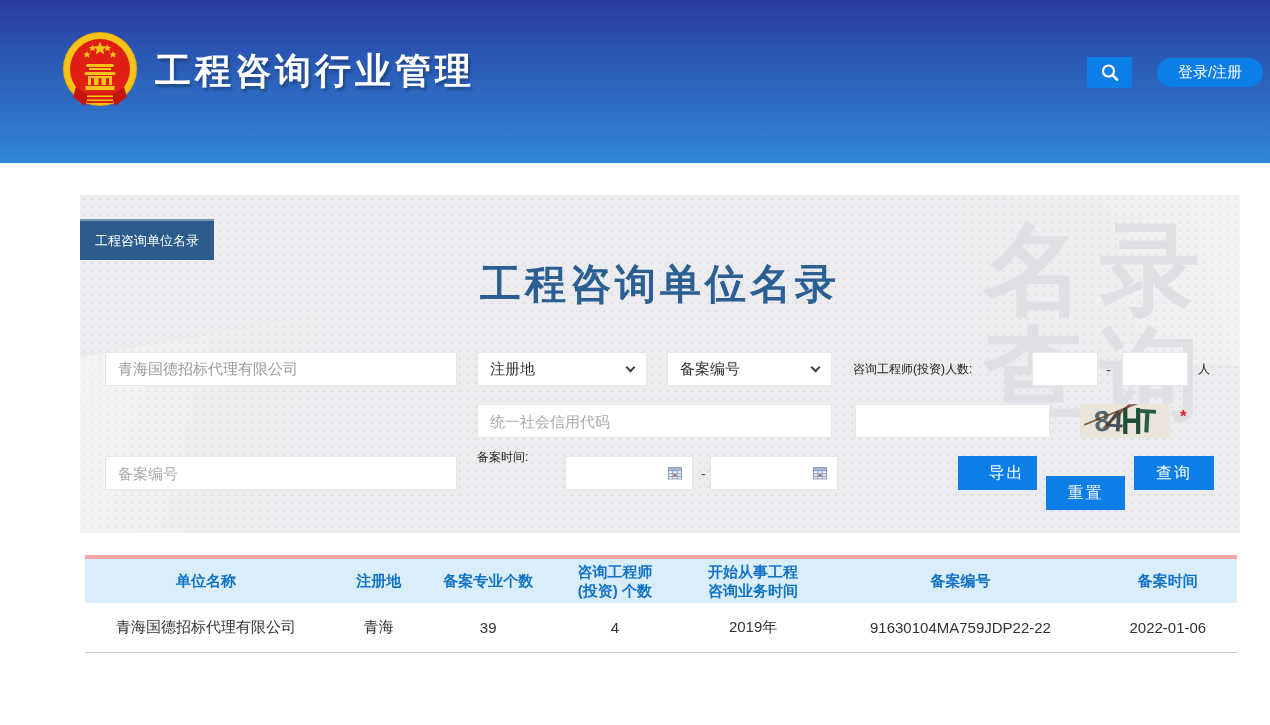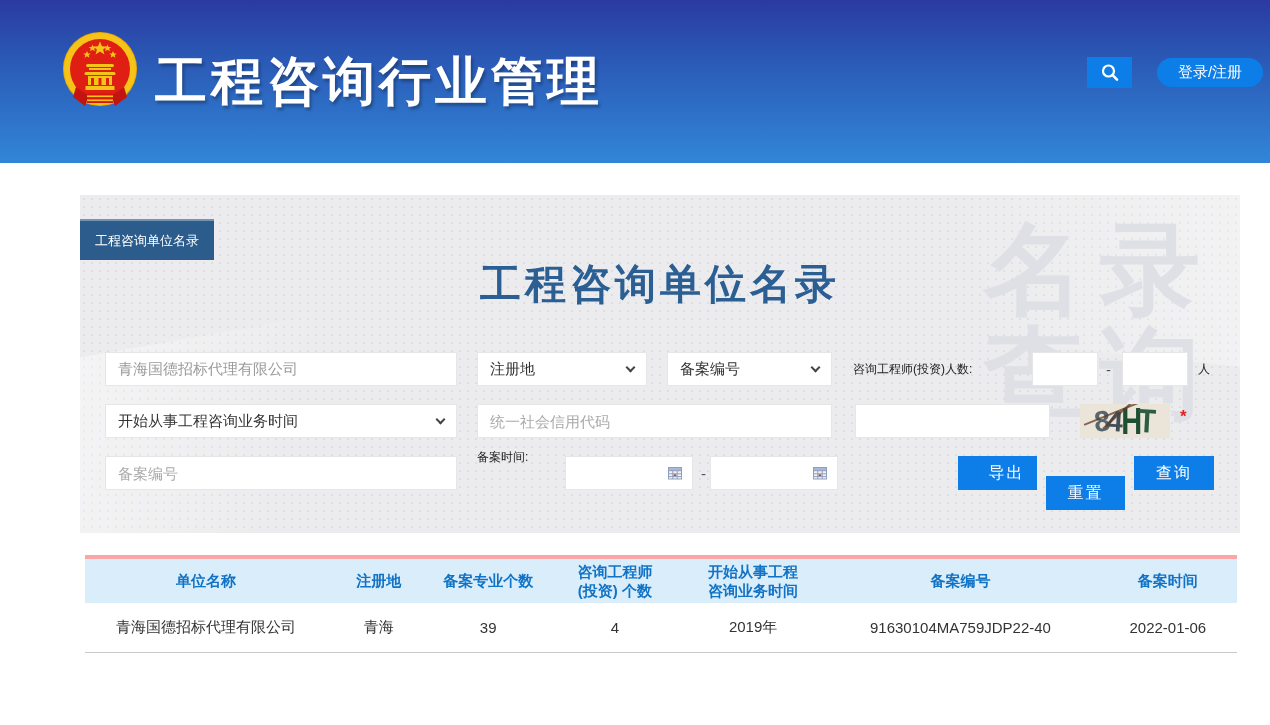--- a/index.html
+++ b/index.html
@@ -4,21 +4,21 @@
 <style>
   * { margin:0; padding:0; box-sizing:border-box; }
   html,body { width:1270px; height:725px; background:#fff;
     font-family:"Liberation Sans","DejaVu Sans",sans-serif; }
   body { position:relative; overflow:hidden; }
 
   
   .header { position:absolute; left:0; top:0; width:1270px; height:163px;
     background:linear-gradient(180deg,#2a3aa0 0%, #2a56b3 32%, #3186d8 100%); }
   .emblem { position:absolute; left:61px; top:31px; width:78px; height:82px; }
-  .site-title { position:absolute; left:155px; top:47px; font-size:52px; font-weight:bold;
+  .site-title { position:absolute; left:155px; top:47px; font-size:36px; font-weight:bold;
     color:#fff; letter-spacing:4px; text-shadow:2px 3px 3px rgba(0,0,0,.28); white-space:nowrap; }
   .hdr-search-input { position:absolute; left:905px; top:57px; width:182px; height:31px;
     background:#d8dbe2; border:none; outline:none; padding:0 10px; font-size:14px; color:#333;
     font-family:inherit; }
   .hdr-search-input::placeholder { color:#8a93a3; }
   .hdr-search-btn { position:absolute; left:1087px; top:57px; width:45px; height:31px;
     background:#0d7de8; border:none; cursor:pointer; display:flex; align-items:center; justify-content:center; }
   .login-btn { position:absolute; left:1157px; top:58px; width:106px; height:29px;
     background:#0d7de8; border:none; border-radius:15px; color:#fff; font-size:15px;
     cursor:pointer; font-family:inherit; }
@@ -142,24 +142,20 @@
   <div class="f sel" style="left:587px; top:157px; width:165px;">
     <span>备案编号</span>
     <span class="chev"></span>
   </div>
   <div class="f flabel" style="left:773px; top:157px;">咨询工程师(投资)人数:</div>
   <input class="f txt-input" style="left: 952px; top: 157px; width: 66px;" type="text">
   <div class="f dash" style="left:1026px; top:157px;">-</div>
   <input class="f txt-input" style="left: 1042px; top: 157px; width: 66px;" type="text">
   <div class="f flabel" style="left:1118px; top:157px;">人</div>
 
-  <div class="f sel" style="left:25px; top:209px; width:352px;">
-    <span>开始从事工程咨询业务时间</span>
-    <span class="chev"></span>
-  </div>
   <input class="f txt-input" style="left: 397px; top: 209px; width: 355px;" type="text" placeholder="统一社会信用代码">
   <input class="f txt-input" style="left: 775px; top: 209px; width: 195px;" type="text">
   <div class="f captcha-box" style="left:1000px; top:209px; width:90px;">
     <span class="cc1">8</span>
     <span class="cc2">4</span>
     <span class="cc3">H</span>
     <span class="cc4">T</span>
     <i class="cline cline1"></i>
     <i class="cline cline2"></i>
   </div>
@@ -219,18 +215,18 @@
         <th>备案时间</th>
       </tr>
     </thead>
     <tbody>
       <tr>
         <td>青海国德招标代理有限公司</td>
         <td>青海</td>
         <td>39</td>
         <td>4</td>
         <td>2019年</td>
-        <td>91630104MA759JDP22-40</td>
+        <td>91630104MA759JDP22-22</td>
         <td>2022-01-06</td>
       </tr>
     </tbody>
   </table>
 </div>
 
 </body></html>

